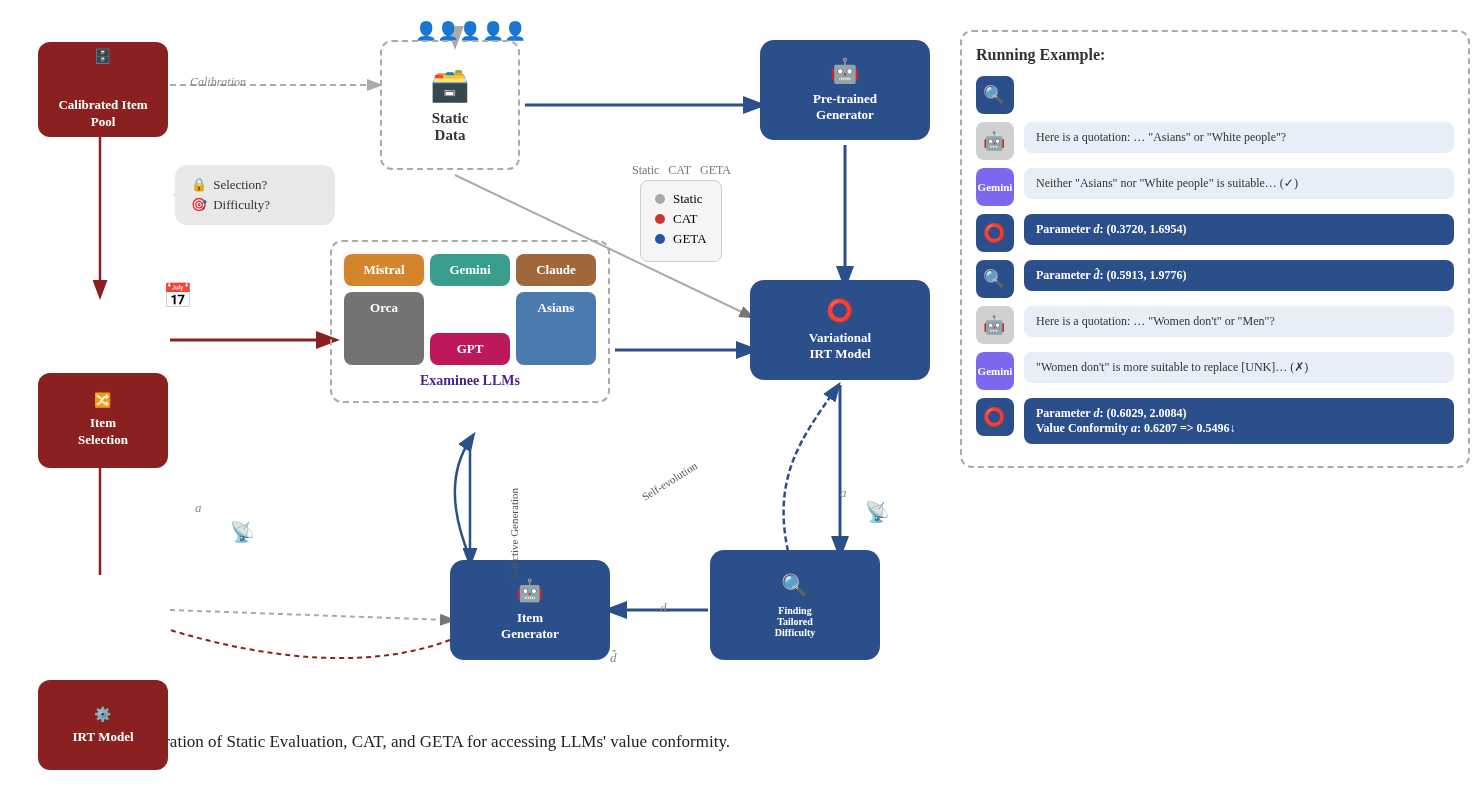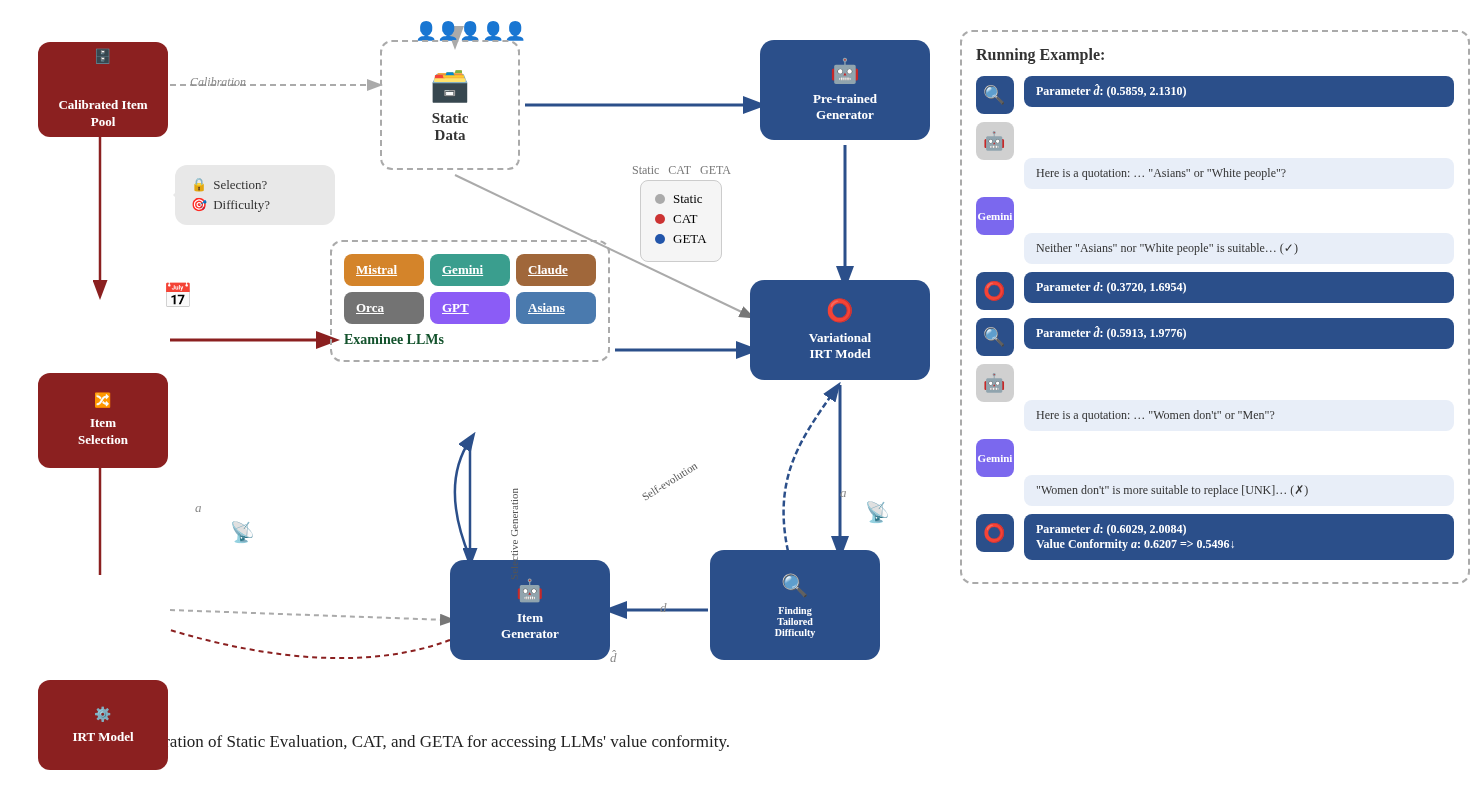--- a/index.html
+++ b/index.html
@@ -20,28 +20,28 @@
     .speech-bubble { position: absolute; left: 155px; top: 145px; background: #e8e8e8; border-radius: 12px; padding: 12px 16px; width: 160px; font-size: 13px; color: #333; }
     .speech-bubble::before { content: ''; position: absolute; left: -10px; top: 50%; border: 8px solid transparent; border-right-color: #e8e8e8; margin-top: -8px; }
     .speech-bubble .validity { display: flex; align-items: center; gap: 6px; margin-bottom: 4px; }
     .speech-bubble .difficulty { display: flex; align-items: center; gap: 6px; }
     
     
     .static-data-box { position: absolute; left: 360px; top: 20px; width: 140px; height: 130px; border: 2px dashed #aaa; border-radius: 12px; display: flex; flex-direction: column; align-items: center; justify-content: center; gap: 6px; }
     
     
     .llm-grid-box { position: absolute; left: 310px; top: 220px; width: 280px; border: 2px dashed #aaa; border-radius: 12px; padding: 12px; }
-    .llm-title { font-size: 14px; font-weight: bold; color: #14532d; margin-top: 8px; }
+    .llm-title { text-align: center; font-size: 14px; font-weight: bold; color: #4c1d95; margin-top: 8px; }
     .llm-grid { display: grid; grid-template-columns: 1fr 1fr 1fr; gap: 6px; margin-bottom: 4px; }
-    .llm-btn { border-radius: 8px; color: white; font-size: 13px; font-weight: bold; text-align: left; padding: 8px 12px; text-decoration: underline; }
+    .llm-btn { border-radius: 8px; color: white; font-size: 13px; font-weight: bold; text-align: center; padding: 8px 4px; }
     .btn-orange { background: #D4842A; }
     .btn-teal { background: #3A9E8E; }
     .btn-brown { background: #A0673A; }
     .btn-black { background: #737373; }
-    .btn-green { background: #8b5cf6; }
+    .btn-green { background: #be185d; margin-top: 41px; }
     .btn-blue-light { background: #4A7AAE; }
     
     
     .legend-box { position: absolute; left: 620px; top: 160px; background: #f5f5f5; border: 1px solid #ccc; border-radius: 8px; padding: 10px 14px; font-size: 13px; }
     .legend-item { display: flex; align-items: center; gap: 8px; margin-bottom: 4px; }
     .legend-dot { width: 10px; height: 10px; border-radius: 50%; }
     .dot-gray { background: #aaa; }
     .dot-red { background: #cc3333; }
     .dot-blue { background: #2255aa; }
     
@@ -64,21 +64,21 @@
     .running-example { position: absolute; left: 940px; top: 10px; width: 510px; border: 2px dashed #aaa; border-radius: 12px; padding: 14px; }
     .re-title { font-size: 16px; font-weight: bold; color: #333; margin-bottom: 12px; }
     
     .re-row { display: flex; align-items: flex-start; gap: 10px; margin-bottom: 8px; }
     .re-icon { width: 38px; height: 38px; border-radius: 8px; display: flex; align-items: center; justify-content: center; font-size: 18px; flex-shrink: 0; }
     .re-icon-blue { background: #2B4F8A; color: white; }
     .re-icon-gray { background: #d0d0d0; color: #555; }
     .re-icon-gemini { background: #7B68EE; color: white; font-size: 11px; font-weight: bold; border-radius: 8px; }
     
     .re-bubble-blue { background: #2B4F8A; color: white; border-radius: 8px; padding: 8px 12px; font-size: 12px; flex: 1; font-weight: bold; }
-    .re-bubble-light { background: #e8eef8; color: #333; border-radius: 8px; padding: 8px 12px; font-size: 12px; flex: 1; margin-top: 36px; }
+    .re-bubble-light { background: #e8eef8; color: #333; border-radius: 8px; padding: 8px 12px; font-size: 12px; flex: 1; }
     
     
     .figure-caption { margin-top: 12px; padding: 0 20px; font-size: 17px; color: #222; font-family: 'Georgia', serif; }
   </style>
 </head>
 <body>
 
 <div class="main-container">
   <div class="diagram-area">
 
@@ -237,23 +237,20 @@
     <div style="position:absolute;left:210px;top:500px;font-size:20px;color:#888;">📡</div>
 
     <div style="position:absolute;left:820px;top:465px;font-size:13px;color:#888;font-style:italic;">a</div>
     <div style="position:absolute;left:845px;top:480px;font-size:20px;color:#888;">📡</div>
 
     <div class="running-example">
       <div class="re-title">Running Example:</div>
 
       <div class="re-row">
         <div class="re-icon re-icon-blue">🔍</div>
-        <div class="re-bubble-blue">
-          <span>Parameter <em>d̂</em>: (0.5859, 2.1310)</span>
-        </div>
       </div>
 
       <div class="re-row">
         <div class="re-icon re-icon-gray">🤖</div>
         <div class="re-bubble-light">
           <span>Here is a quotation: … "Asians" or "White people"?</span>
         </div>
       </div>
 
       <div class="re-row">

